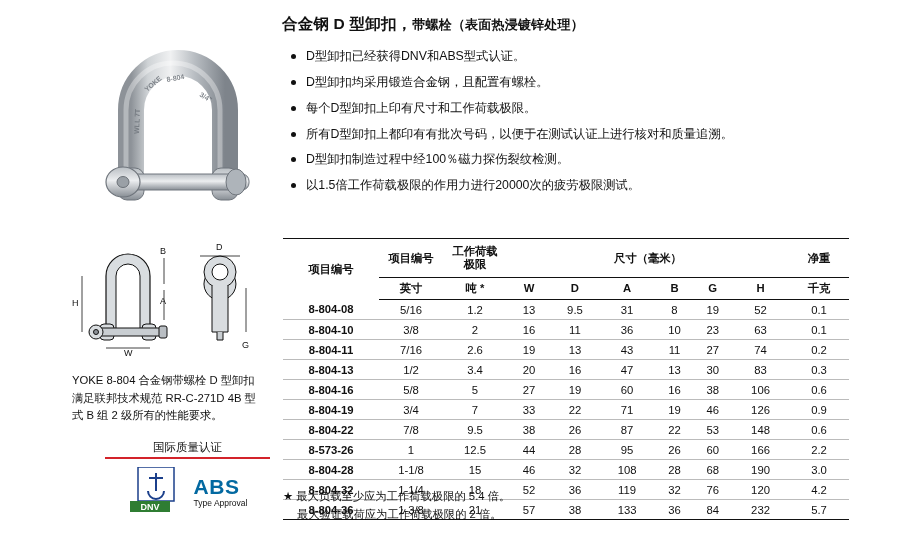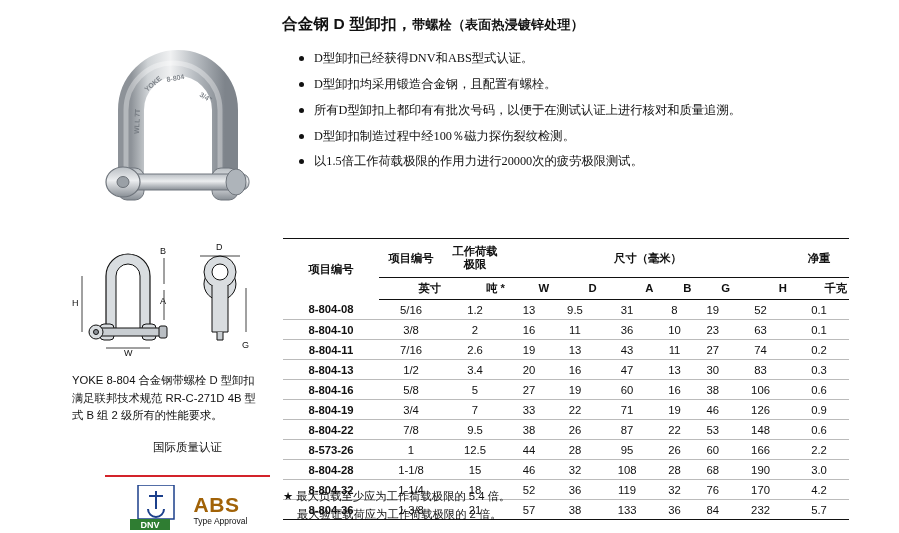--- a/index.html
+++ b/index.html
@@ -21,21 +21,21 @@
 
   
   .top-text{
     position:absolute;left:282px;top:14px;width:600px;
   }
   .title{
     font-size:15.5px;font-weight:bold;color:#111;letter-spacing:0.2px;
     margin-bottom:14px;
   }
   .title .sub{font-weight:bold;font-size:13px;}
-  .bullets{list-style:none;margin:16px;padding:0;font-family:Liberation Serif, serif;}
+  .bullets{list-style:none;margin:8px;padding:0;}
   .bullets li{
     position:relative;padding-left:16px;margin-bottom:10.5px;
     font-size:12.3px;color:#111;line-height:1.25;
   }
   .bullets li:before{
     content:"";position:absolute;left:1px;top:5px;
     width:5px;height:5px;border-radius:50%;background:#111;
   }
 
   
@@ -46,40 +46,40 @@
   
   .yoke-note{
     position:absolute;left:72px;top:372px;width:190px;
     font-size:11.3px;line-height:1.55;color:#111;
   }
 
   
   .cert{
     position:absolute;left:105px;top:440px;width:165px;text-align:center;
   }
-  .cert-title{font-size:11.5px;color:#111;margin-bottom:20px;}
+  .cert-title{font-size:11.5px;color:#111;margin-bottom:2px;}
   .cert-rule{height:2px;background:#d3232a;width:165px;margin:0 auto 8px auto;}
   .cert-logos{display:flex;align-items:center;justify-content:center;gap:10px;}
   .dnv-logo{width:56px;}
   .abs-block{text-align:left;line-height:1;}
-  .abs-main{font-size:21px;font-weight:bold;letter-spacing:0.5px;color:#a16207;}
+  .abs-main{font-size:21px;font-weight:bold;letter-spacing:0.5px;color:#0369a1;}
   .abs-sub{font-size:8.5px;color:#111;margin-top:2px;}
 
   
   .table-wrap{position:absolute;left:283px;top:238px;width:600px;}
   table{border-collapse:collapse;font-size:11.3px;width:566px;}
   th,td{text-align:center;padding:0;}
   thead th{
     font-weight:bold;color:#111;vertical-align:middle;
     padding:2px 2px;line-height:1.15;
   }
   thead tr.row1 th{height:34px;}
   thead tr.row2 th{height:17px;font-weight:bold;}
   .bar-top{border-top:1.6px solid #111;}
-  .bar-bottom{border-bottom:1.6px solid #111;text-align:right;}
+  .bar-bottom{border-bottom:1.6px solid #111;}
   tbody td{height:19px;border-bottom:1px solid #bbbbbb;}
   tbody tr:last-child td{border-bottom:1.6px solid #111;}
   tbody td.first{font-weight:bold;}
   .dim-head{border-bottom:1px solid #111;}
   .colw-item{width:92px;}
   .colw-nom{width:60px;}
   .colw-wll{width:60px;margin-top:28px;}
   .colw-d{width:44px;}
   .colw-net{width:56px;}
 
@@ -134,20 +134,21 @@
     </svg>
   </div>
 
   <div class="top-text">
     <div class="title">
       <span>合金钢 D 型卸扣，</span><span class="sub">带螺栓（表面热浸镀锌处理）</span>
     </div>
     <ul class="bullets">
       <li>D型卸扣已经获得DNV和ABS型式认证。</li>
       <li>D型卸扣均采用锻造合金钢，且配置有螺栓。</li>
+      <li>每个D型卸扣上印有尺寸和工作荷载极限。</li>
       <li>所有D型卸扣上都印有有批次号码，以便于在测试认证上进行核对和质量追溯。</li>
       <li>D型卸扣制造过程中经100％磁力探伤裂纹检测。</li>
       <li>以1.5倍工作荷载极限的作用力进行20000次的疲劳极限测试。</li>
     </ul>
   </div>
 
   <div class="drawing">
     <svg width="200" height="130" viewBox="0 0 200 130" xmlns="http://www.w3.org/2000/svg">
       <g stroke="#111" fill="none" stroke-width="1">
 
@@ -346,21 +347,21 @@
           </tr>
           <tr>
             <td class="first">8-804-32</td>
             <td>1-1/4</td>
             <td>18</td>
             <td>52</td>
             <td>36</td>
             <td>119</td>
             <td>32</td>
             <td>76</td>
-            <td>170</td>
+            <td>120</td>
             <td>4.2</td>
           </tr>
           <tr>
             <td class="first">8-804-36</td>
             <td>1-3/8</td>
             <td>21</td>
             <td>57</td>
             <td>38</td>
             <td>133</td>
             <td>36</td>

